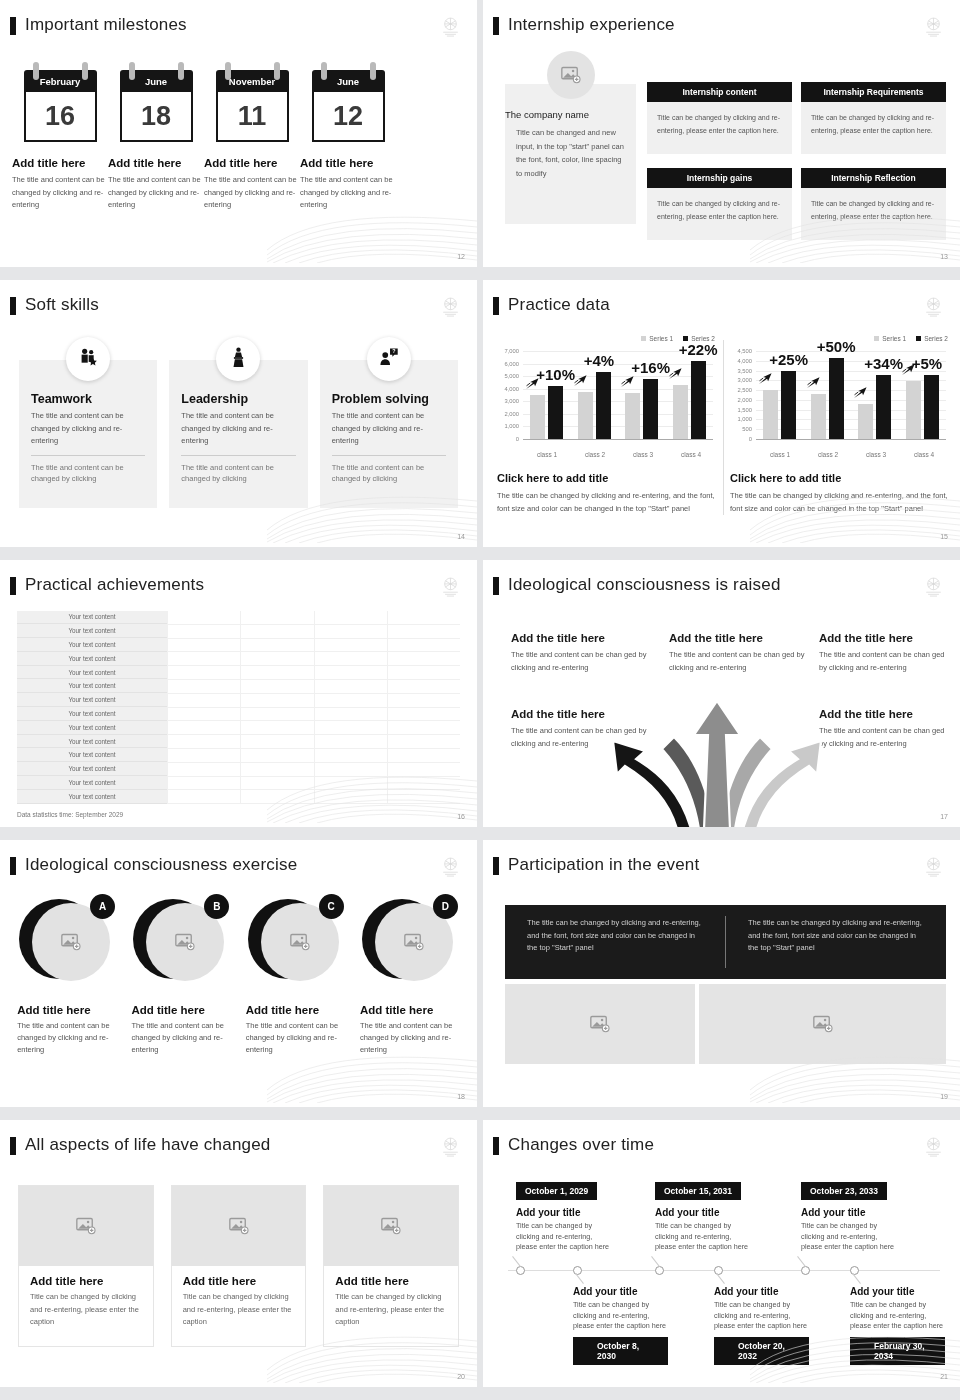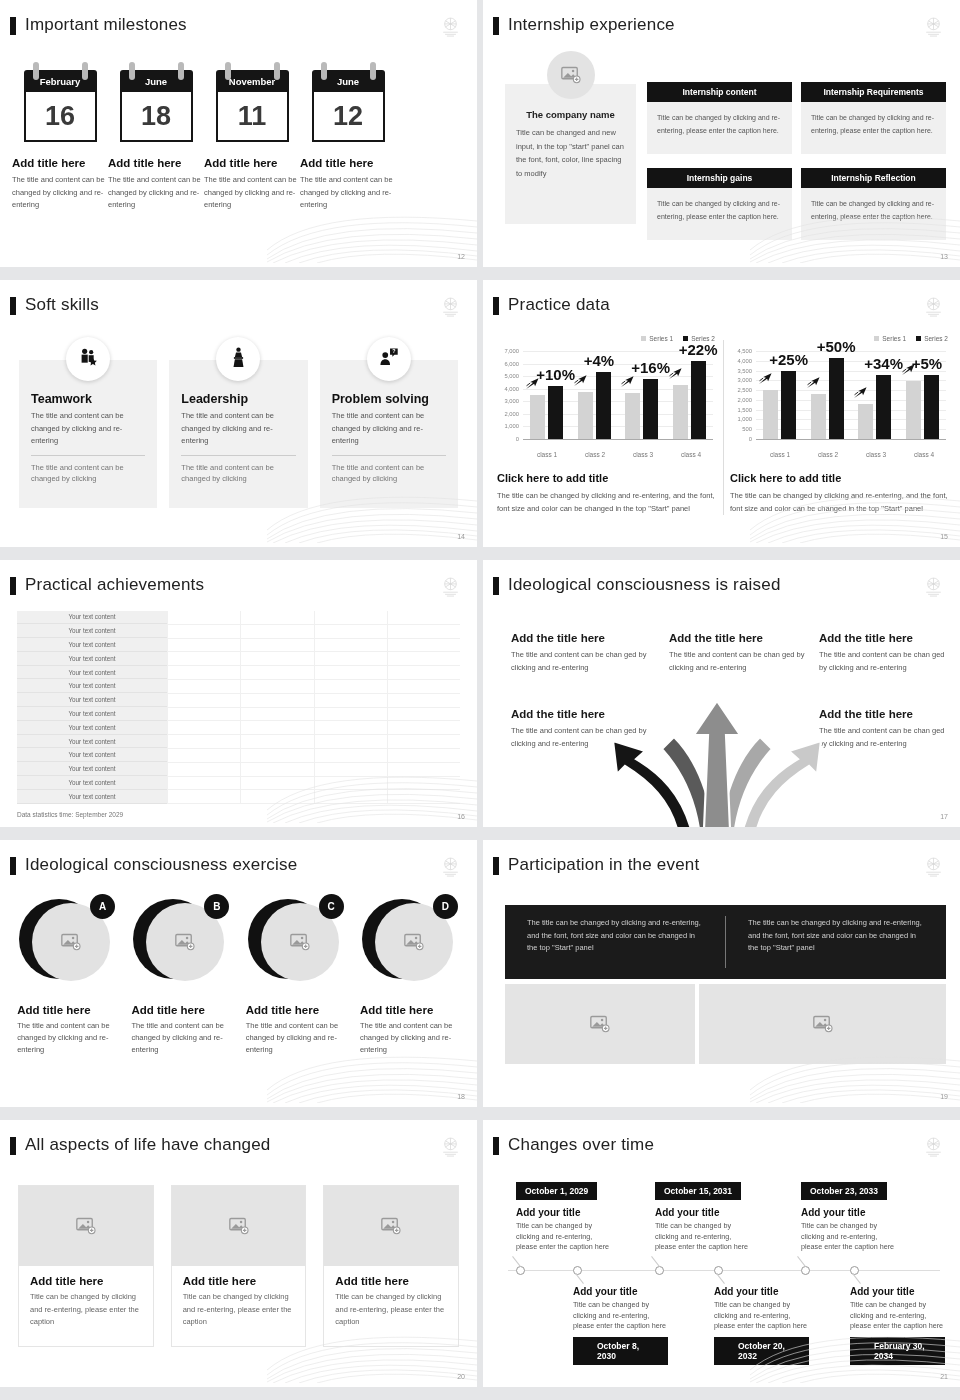--- a/index.html
+++ b/index.html
@@ -23,21 +23,21 @@
   .cal-head{background:#151515;color:#fff;font-weight:bold;font-size:9.5px;text-align:center;
             padding:6px 0 5px;border-radius:3px 3px 0 0;}
   .cal-body{border:2.5px solid #151515;border-top:none;background:#fff;height:48px;display:flex;
             align-items:center;justify-content:center;font-size:27px;font-weight:bold;color:#3a3a3a;}
   .cal-title{margin-top:15px;font-weight:bold;font-size:11.5px;color:#111;}
   .cal-body-text{margin-top:5px;font-size:7.5px;color:#555;line-height:12.5px;}
   
   .company{position:absolute;left:22px;top:84px;width:131px;height:140px;background:#f0f0f0;}
   .company-circle{position:absolute;left:50%;top:-33px;transform:translateX(-50%);width:48px;height:48px;
                   border-radius:50%;background:#e3e3e3;display:flex;align-items:center;justify-content:center;}
-  .company-name{margin-top:25px;text-align:center;font-weight:bold;font-size:9.5px;color:#222;}
+  .company-name{margin-top:25px;text-align:left;font-weight:normal;font-size:9.5px;color:#222;}
   .company-body{padding:6px 11px 0;font-size:7.5px;color:#555;line-height:13.5px;}
   .ibox-grid{position:absolute;left:164px;right:14px;top:82px;display:grid;
              grid-template-columns:1fr 1fr;column-gap:9px;row-gap:14px;}
   .ih{background:#131313;color:#fff;font-weight:bold;font-size:8.5px;text-align:center;padding:5px 0;}
   .ib{background:#f0f0f0;font-size:7px;color:#555;padding:9px 10px;line-height:13px;height:34px;}
   
   .sk-row{position:absolute;left:19px;right:19px;top:80px;display:flex;gap:12px;}
   .sk-card{flex:1;background:#f1f1f1;height:148px;position:relative;padding:0 12px;}
   .sk-circle{position:absolute;top:-23px;left:50%;transform:translateX(-50%);width:44px;height:44px;
              border-radius:50%;background:#fff;box-shadow:0 1px 4px rgba(0,0,0,.18);

